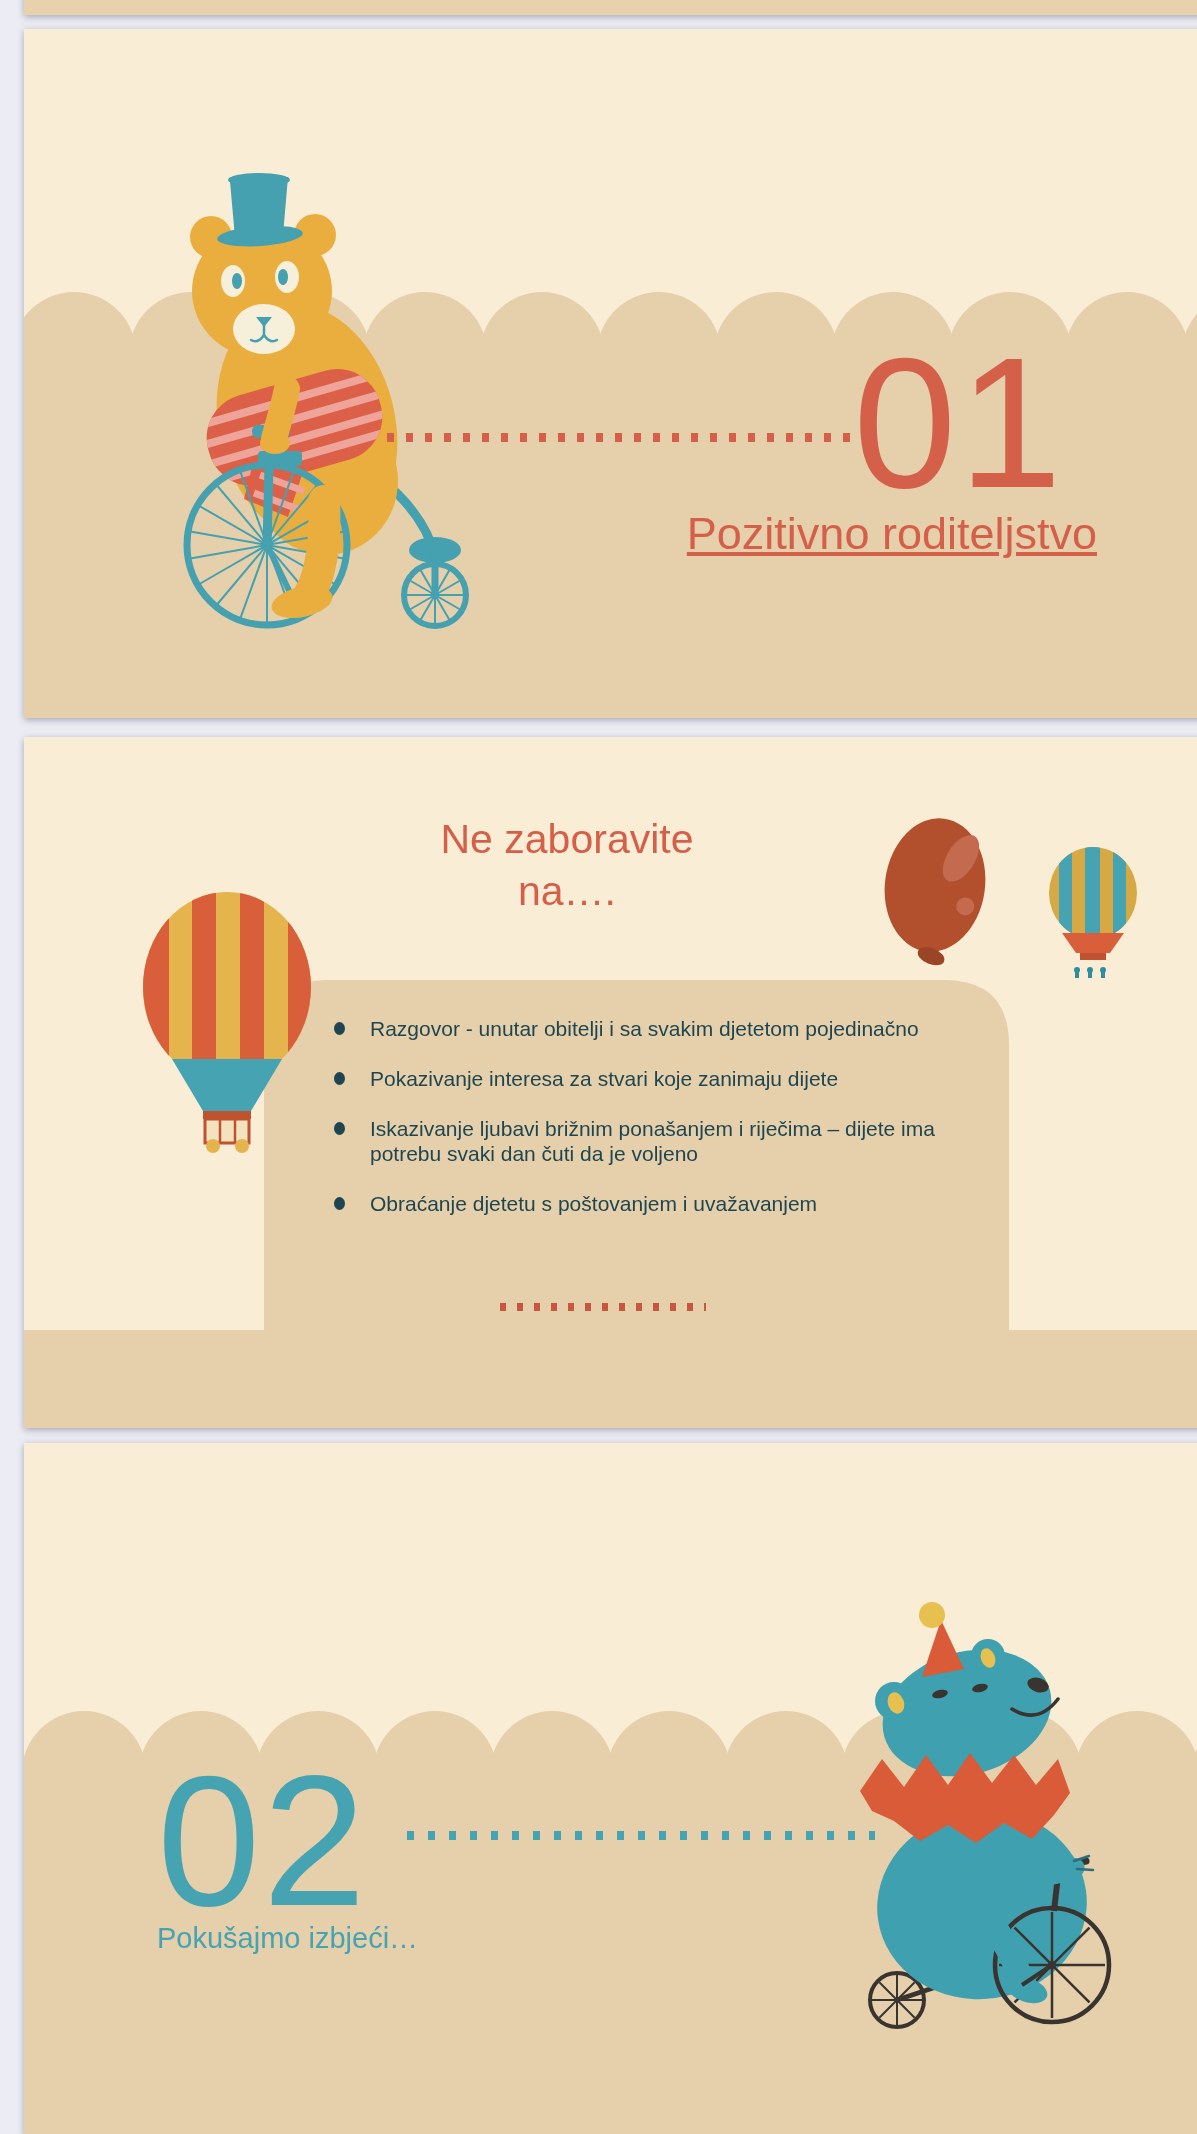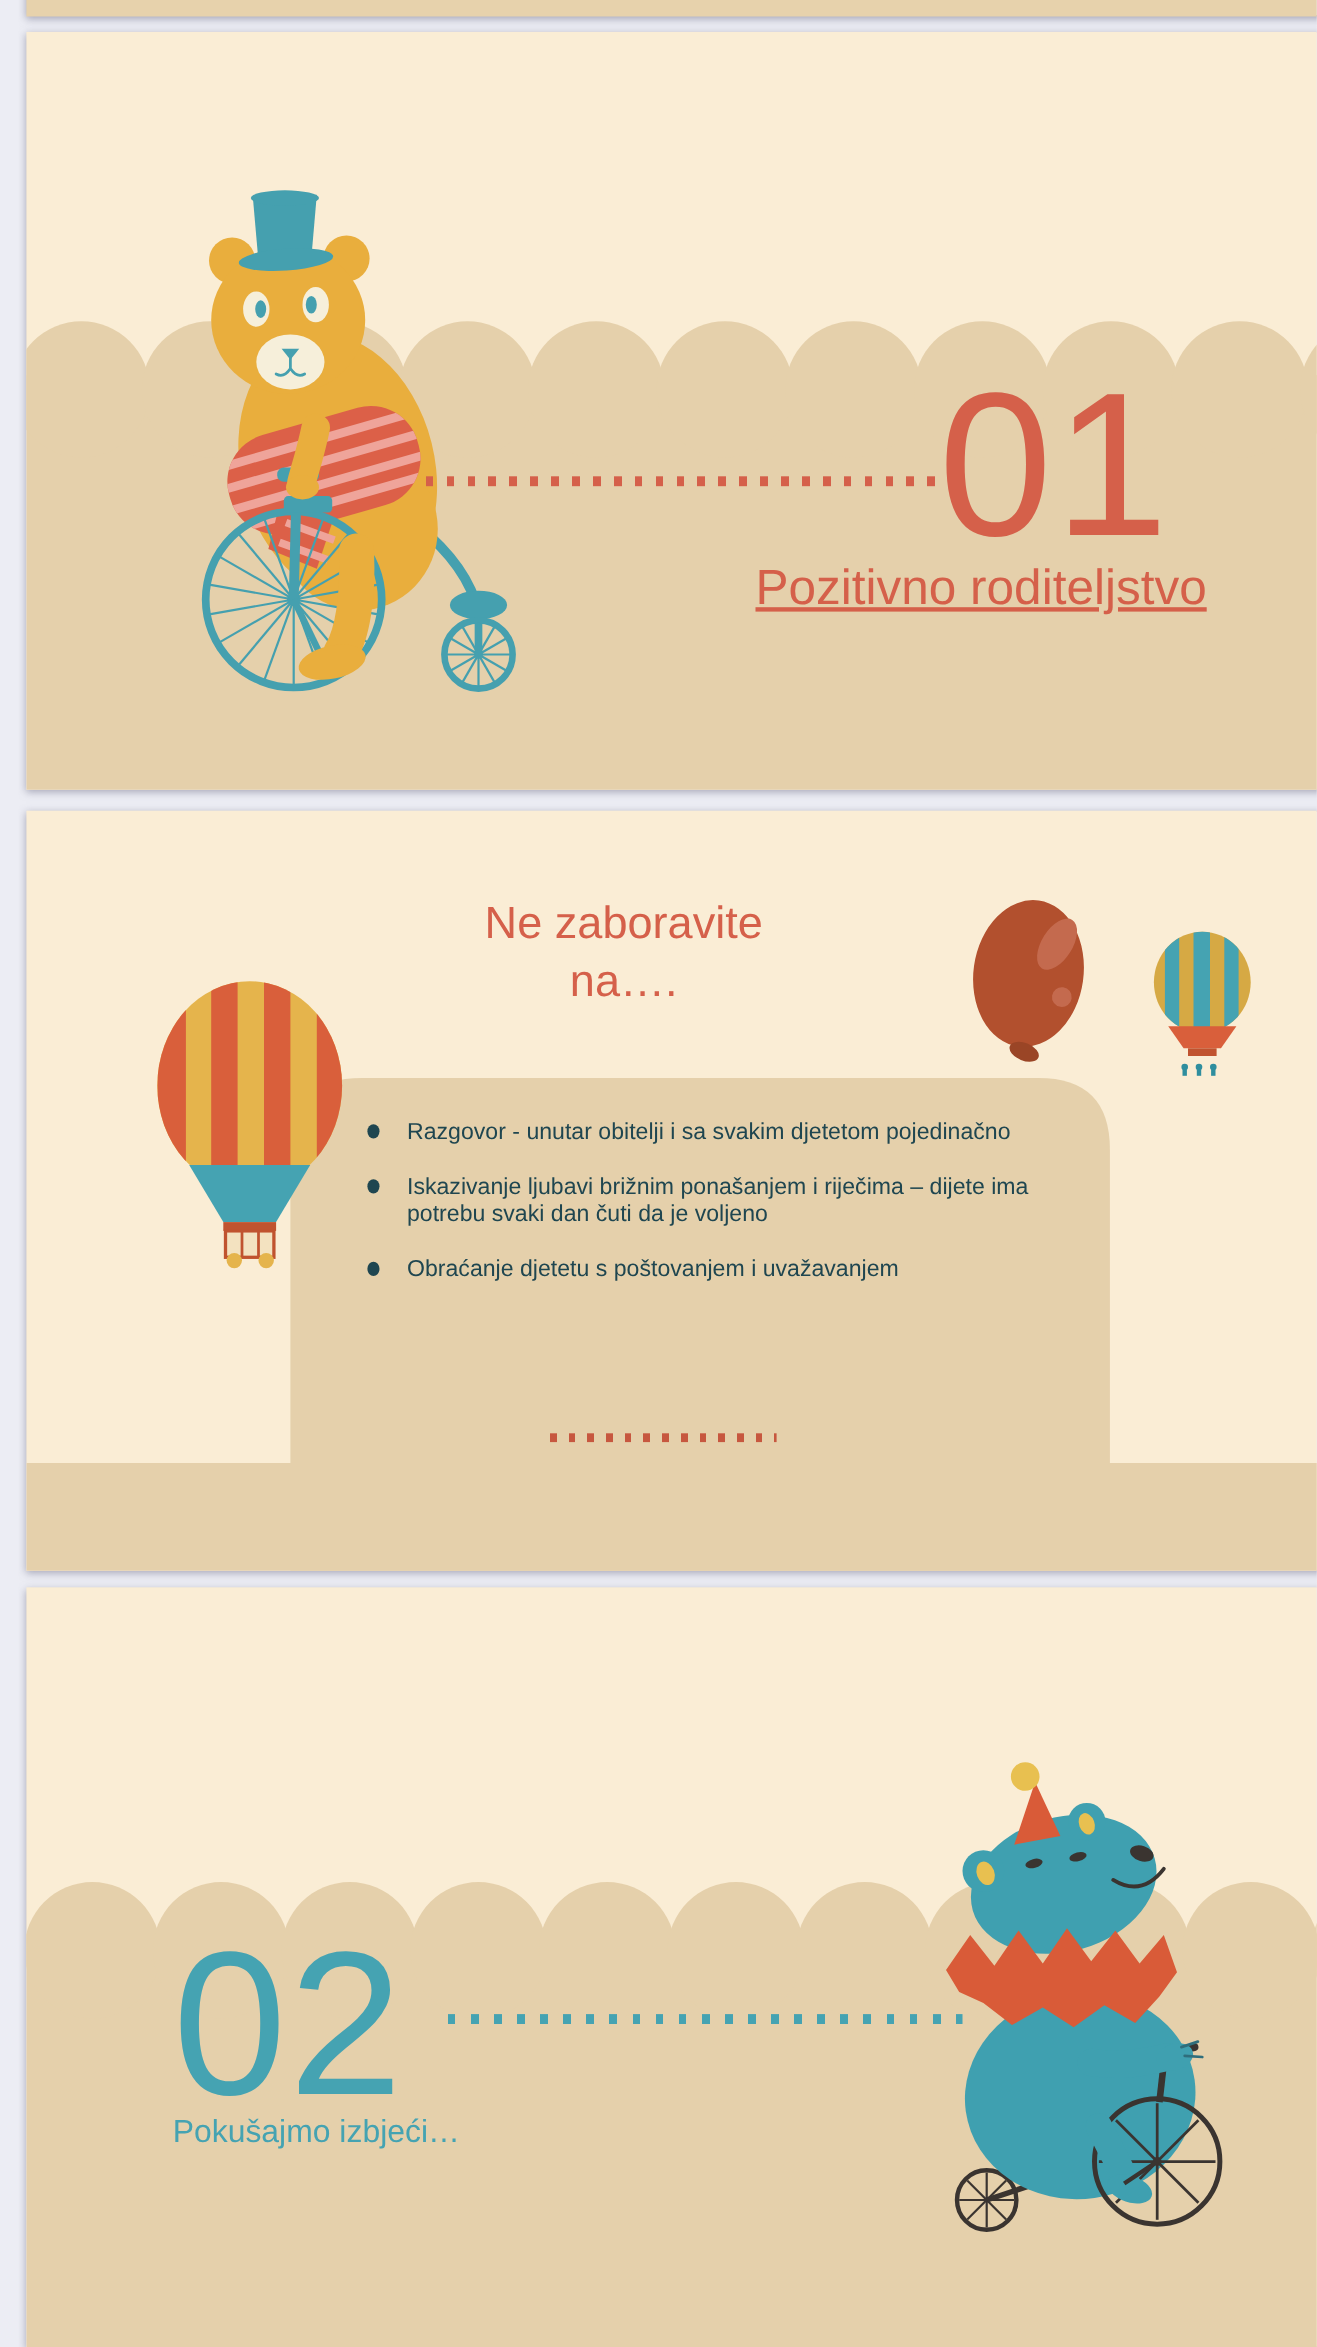--- a/index.html
+++ b/index.html
@@ -220,20 +220,24 @@
 
     <p class="txt orange" id="s2-title">Ne zaboravite na….</p>
 
     <div class="txt" id="s2-bullets">
       <div class="bullet-row">
         <span class="bullet-dot"></span>
         <span>Razgovor - unutar obitelji i sa svakim djetetom pojedinačno</span>
       </div>
       <div class="bullet-row">
         <span class="bullet-dot"></span>
+        <span>Pokazivanje interesa za stvari koje zanimaju dijete</span>
+      </div>
+      <div class="bullet-row">
+        <span class="bullet-dot"></span>
         <span>Iskazivanje ljubavi brižnim ponašanjem i riječima – dijete ima potrebu svaki dan čuti da je voljeno</span>
       </div>
       <div class="bullet-row">
         <span class="bullet-dot"></span>
         <span>Obraćanje djetetu s poštovanjem i uvažavanjem</span>
       </div>
     </div>
 
     <div class="txt" id="s2-minidots"></div>
   </div>

